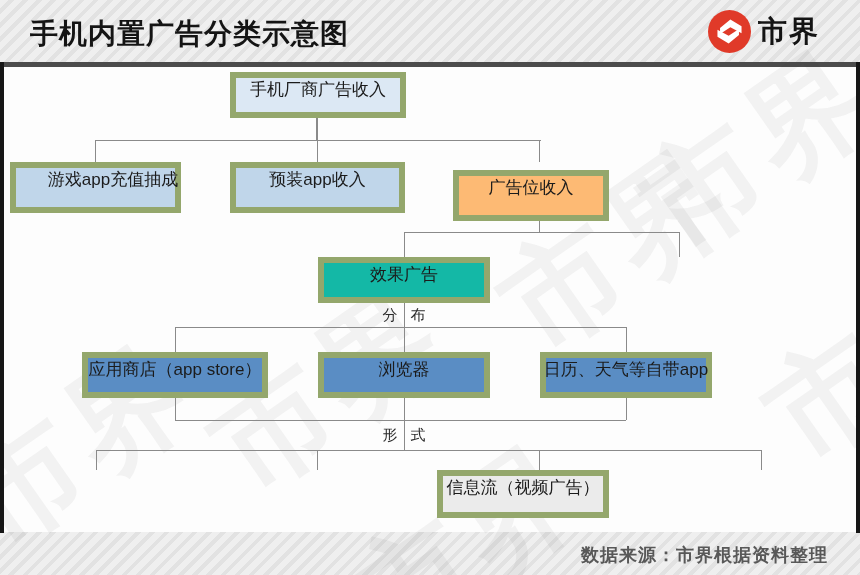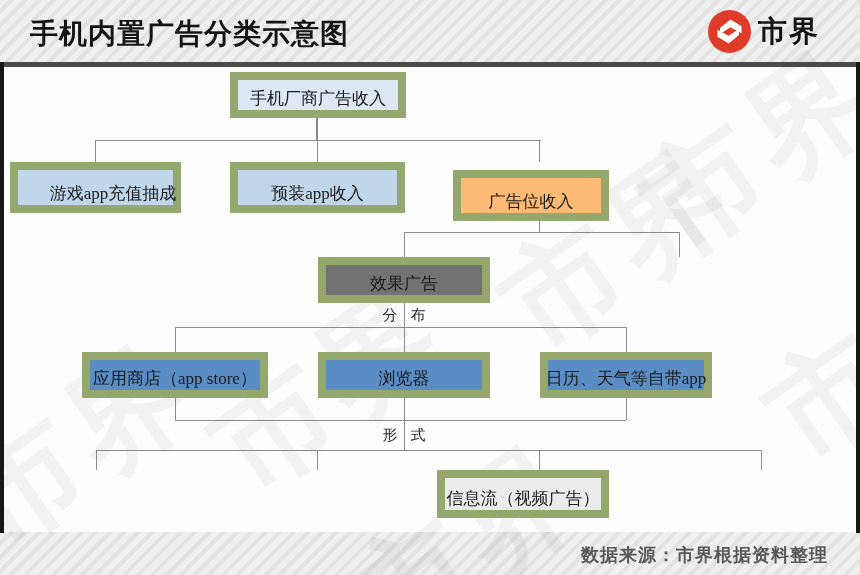--- a/index.html
+++ b/index.html
@@ -30,23 +30,23 @@
 
   
   #flowchart{position:absolute;left:0;top:0;width:860px;height:575px;}
   .wm{
     position:absolute;font-size:118px;font-weight:bold;color:rgba(40,40,40,0.05);
     transform:translate(-50%,-50%) rotate(-35deg);white-space:nowrap;letter-spacing:8px;
     pointer-events:none;
   }
   .conn{position:absolute;background:#8a8a8a;}
   .node{
-    position:absolute;display:flex;align-items:flex-end;justify-content:center;
+    position:absolute;display:flex;align-items:flex-start;justify-content:center;
     font-size:17px;color:#1b1b1b;text-align:center;box-sizing:border-box;
-    border:8px solid #4d7c0f;white-space:nowrap;font-family:Liberation Serif, serif;
+    border:6px solid #4d7c0f;white-space:nowrap;
   }
   .axis-label{
     position:absolute;transform:translate(-50%,-50%);display:flex;gap:13px;
     font-size:15px;color:#2b2b2b;
   }
 
   
   #footer-source{
     position:absolute;right:32px;top:543px;font-size:18px;font-weight:bold;
     color:#585858;letter-spacing:1px;margin-left:36px;
@@ -108,21 +108,21 @@
     </div>
     <div class="node" style="left: 10px; top: 162px; width: 171px; height: 51px; background: rgb(192, 214, 234); border-color: rgb(148, 167, 108); padding-left: 35px;">
       <span>游戏app充值抽成</span>
     </div>
     <div class="node" style="left: 230px; top: 162px; width: 175px; height: 51px; background: rgb(192, 214, 234); border-color: rgb(148, 167, 108);">
       <span>预装app收入</span>
     </div>
     <div class="node" style="left: 453px; top: 170px; width: 156px; height: 51px; background: #fdba74; border-color: rgb(148, 167, 108);">
       <span>广告位收入</span>
     </div>
-    <div class="node" style="left: 318px; top: 257px; width: 172px; height: 46px; background: #737373; border-color: rgb(148, 167, 108);">
+    <div class="node" style="left: 318px; top: 257px; width: 172px; height: 46px; background: #14b8a6; border-color: rgb(148, 167, 108);">
       <span>效果广告</span>
     </div>
     <div class="node" style="left: 82px; top: 352px; width: 186px; height: 46px; background: rgb(90, 141, 196); border-color: rgb(148, 167, 108);">
       <span>应用商店（app store）</span>
     </div>
     <div class="node" style="left: 318px; top: 352px; width: 172px; height: 46px; background: rgb(90, 141, 196); border-color: rgb(148, 167, 108);">
       <span>浏览器</span>
     </div>
     <div class="node" style="left: 540px; top: 352px; width: 172px; height: 46px; background: rgb(90, 141, 196); border-color: rgb(148, 167, 108);">
       <span>日历、天气等自带app</span>

